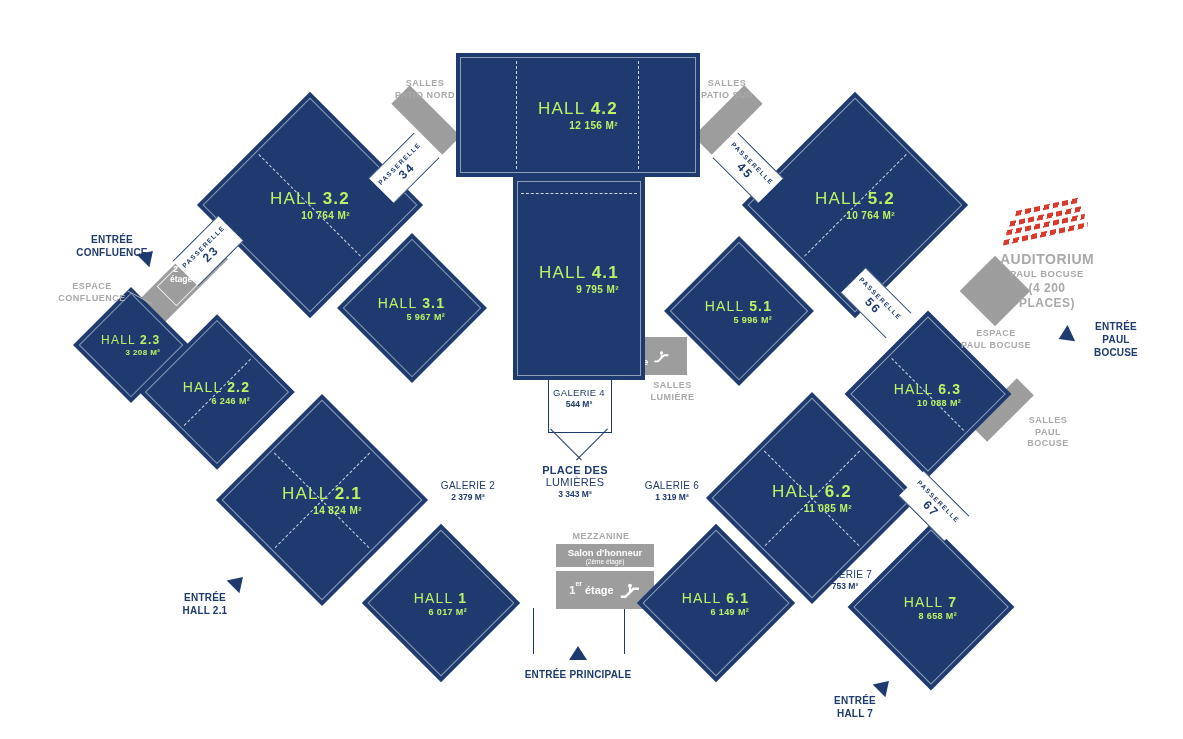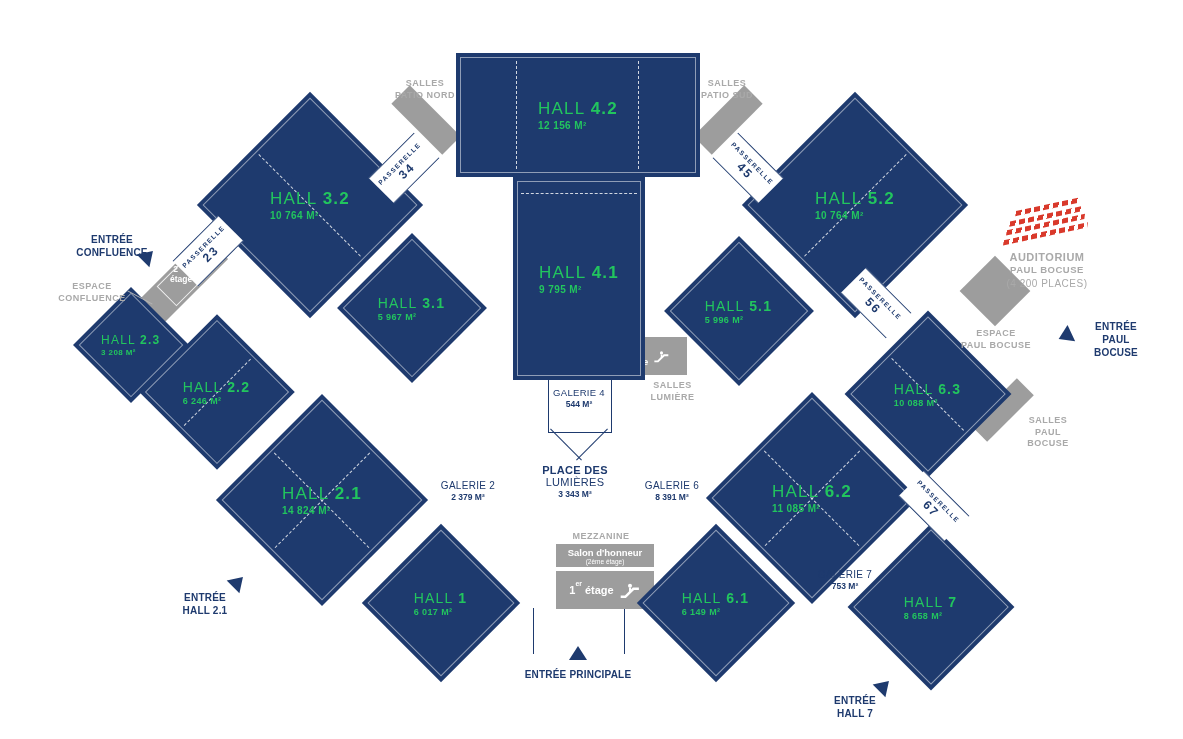--- a/index.html
+++ b/index.html
@@ -1,20 +1,20 @@
 <!DOCTYPE html>
 <html><head>
 <meta charset="utf-8">
 <style>
   html,body{margin:0;padding:0;background:#fff}
   .plan{position:relative;width:1183px;height:739px;background:#fff;font-family:"Liberation Sans",sans-serif;overflow:hidden}
   .hall{position:absolute;background:#1e3a6e;display:flex;align-items:center;justify-content:center;z-index:2}
   .diamond{transform:rotate(45deg)}
   .hall::after{content:"";position:absolute;inset:4px;border:1px solid rgba(255,255,255,.5);pointer-events:none}
-  .lbl{position:relative;z-index:3;text-align:left;color:#22c55e}
+  .lbl{position:relative;z-index:3;text-align:right;color:#bef264}
   .diamond .lbl{transform:rotate(-45deg)}
   .hall-name{font-weight:400;letter-spacing:1.2px;white-space:nowrap}
   .hall-name b{font-weight:700}
   .hall-area{font-weight:700;white-space:nowrap;margin-top:1px;letter-spacing:.4px}
   .lbl-lg .hall-name{font-size:17px}.lbl-lg .hall-area{font-size:10px}
   .lbl-md .hall-name{font-size:14px}.lbl-md .hall-area{font-size:9px}
   .lbl-sm .hall-name{font-size:12px}.lbl-sm .hall-area{font-size:8px}
   .dash{position:absolute;pointer-events:none}
   .dash.h{left:8px;right:8px;top:50%;border-top:1px dashed rgba(255,255,255,.8)}
   .dash.v{top:8px;bottom:8px;left:50%;border-left:1px dashed rgba(255,255,255,.8)}
@@ -213,21 +213,21 @@
   <div class="ntxt" style="left:418px;top:480px;width:100px">
     <div class="g-name">GALERIE 2</div>
     <div class="g-area">2 379 M²</div>
   </div>
   <div class="ntxt" style="left:547px;top:387px;width:64px">
     <div class="g-name" style="font-size:9.5px">GALERIE 4</div>
     <div class="g-area">544 M²</div>
   </div>
   <div class="ntxt" style="left:622px;top:480px;width:100px">
     <div class="g-name">GALERIE 6</div>
-    <div class="g-area">8 391 M²</div>
+    <div class="g-area">1 319 M²</div>
   </div>
   <div class="ntxt" style="left:795px;top:569px;width:100px">
     <div class="g-name">GALERIE 7</div>
     <div class="g-area">753 M²</div>
   </div>
   <div class="ntxt" style="left:521px;top:464px;width:108px">
     <div style="font-size:11px;font-weight:700;letter-spacing:.3px">PLACE DES</div>
     <div style="font-size:11px;font-weight:400;letter-spacing:.3px">LUMIÈRES</div>
     <div class="g-area">3 343 M²</div>
   </div>
@@ -252,23 +252,23 @@
   <div class="gtxt" style="left:950px;top:328px;width:92px">
     <div>ESPACE</div>
     <div>PAUL BOCUSE</div>
   </div>
   <div class="gtxt" style="left:1008px;top:415px;width:80px">
     <div>SALLES</div>
     <div>PAUL</div>
     <div>BOCUSE</div>
   </div>
   <div class="gtxt" style="left:1000px;top:250px;width:94px">
-    <div style="font-size:11px">AUDITORIUM</div>
+    <div style="font-size:14px">AUDITORIUM</div>
     <div style="font-size:9.5px">PAUL BOCUSE</div>
-    <div style="font-size:10px;font-weight:400">(4 200 PLACES)</div>
+    <div style="font-size:12px;font-weight:700">(4 200 PLACES)</div>
   </div>
   <div class="gtxt" style="left:551px;top:531px;width:100px">MEZZANINE</div>
 
   <div class="seats" style="left:1000px;top:205px;width:92px;transform:rotate(-12deg)">
     <div class="seat-row" style="width:66px;margin-left:18px"></div>
     <div class="seat-row" style="width:74px;margin-left:10px"></div>
     <div class="seat-row" style="width:80px;margin-left:5px"></div>
     <div class="seat-row" style="width:86px;margin-left:0"></div>
   </div>
 

